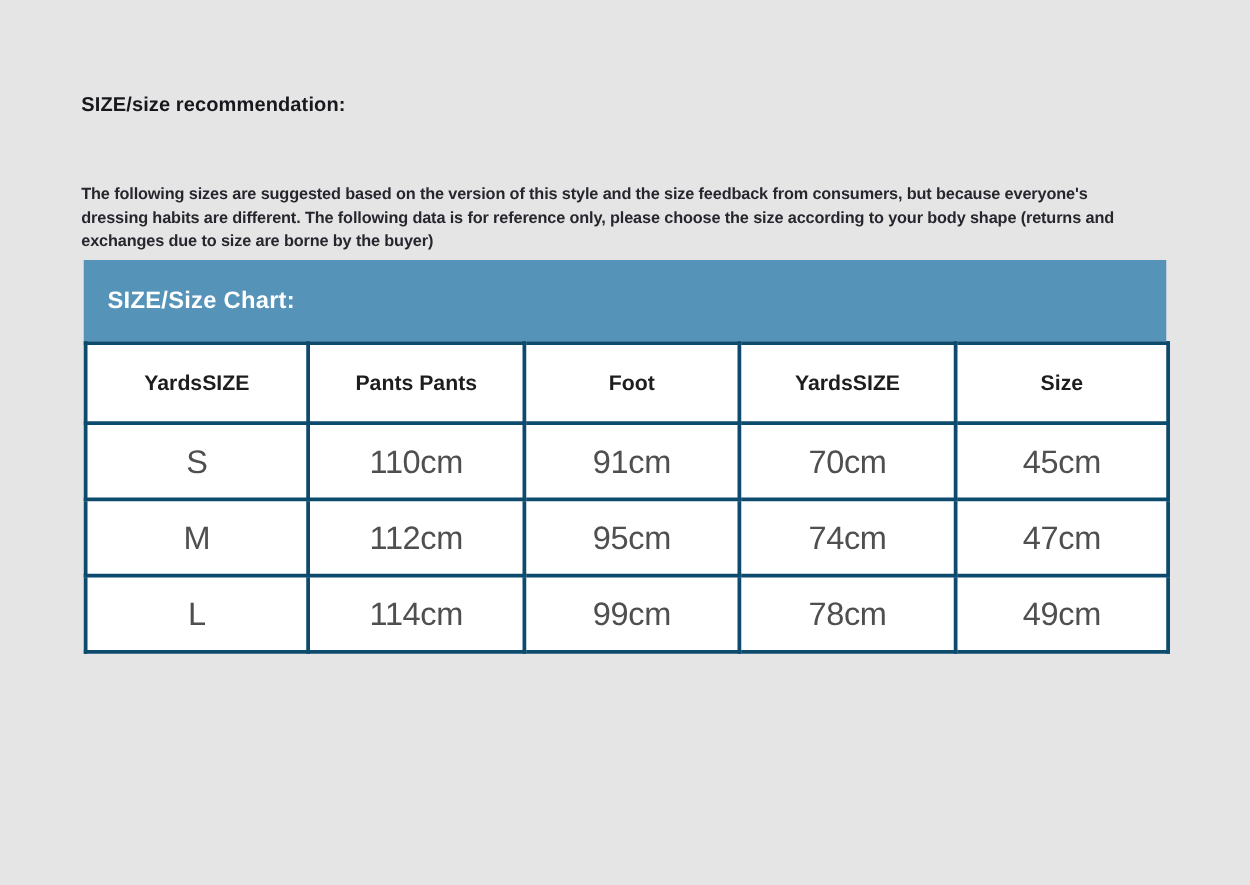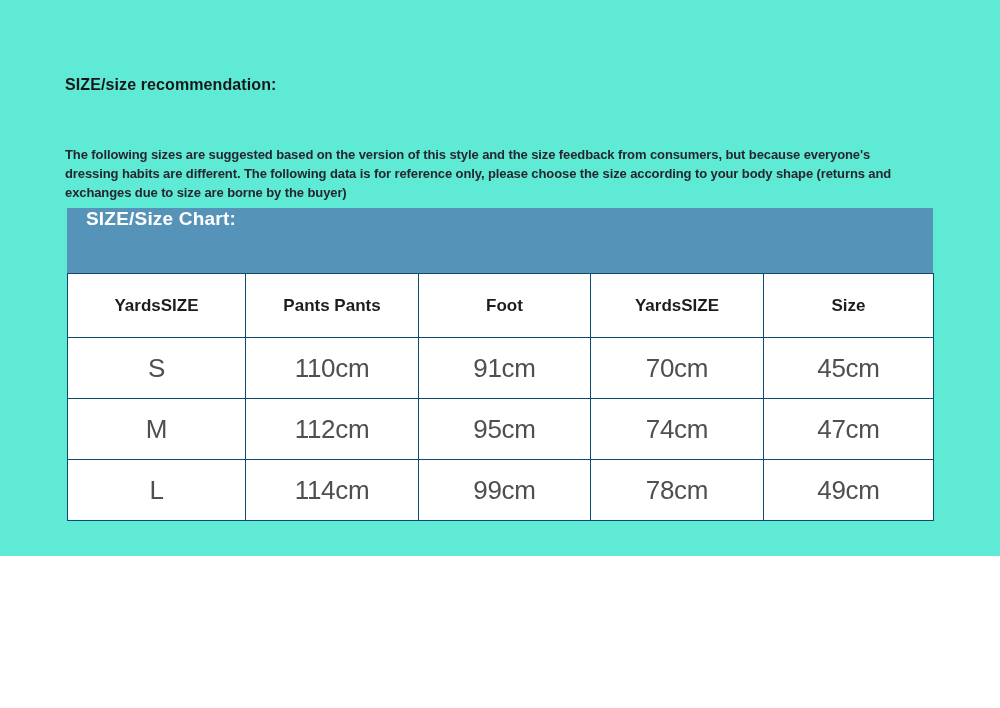--- a/index.html
+++ b/index.html
@@ -6,22 +6,22 @@
   html, body { background: #ffffff; }
   body {
     font-family: "Liberation Sans", "DejaVu Sans", sans-serif;
     width: 1000px;
     height: 708px;
     overflow: hidden;
   }
   .page {
     position: relative;
     width: 1000px;
-    height: 556px;
-    background: #5eead4;
+    height: 708px;
+    background: #e5e5e5;
   }
   .rec-heading {
     position: absolute;
     left: 65px;
     top: 76px;
     font-size: 16px;
     font-weight: bold;
     color: #17171c;
     letter-spacing: 0.1px;
   }
@@ -38,41 +38,41 @@
     margin-top: 24px;
   }
   .chart-header-bar {
     position: absolute;
     left: 67px;
     top: 208px;
     width: 866px;
     height: 65px;
     background: #5593b8;
     display: flex;
-    align-items: flex-start;
+    align-items: center;
     padding-left: 19px;
   }
   .chart-title {
     font-size: 19px;
     font-weight: bold;
     color: #ffffff;
     letter-spacing: 0.2px;
   }
   table.size-table {
     position: absolute;
     left: 67px;
     top: 273px;
     width: 866px;
     border-collapse: collapse;
     table-layout: fixed;
     background: #ffffff;
   }
   table.size-table th,
   table.size-table td {
-    border: 1px solid #0c4a6e;
+    border: 3px solid #0c4a6e;
     text-align: center;
     vertical-align: middle;
     overflow: hidden;
     white-space: nowrap;
   }
   table.size-table th {
     height: 64px;
     font-size: 17px;
     font-weight: bold;
     color: #1d1d1d;

